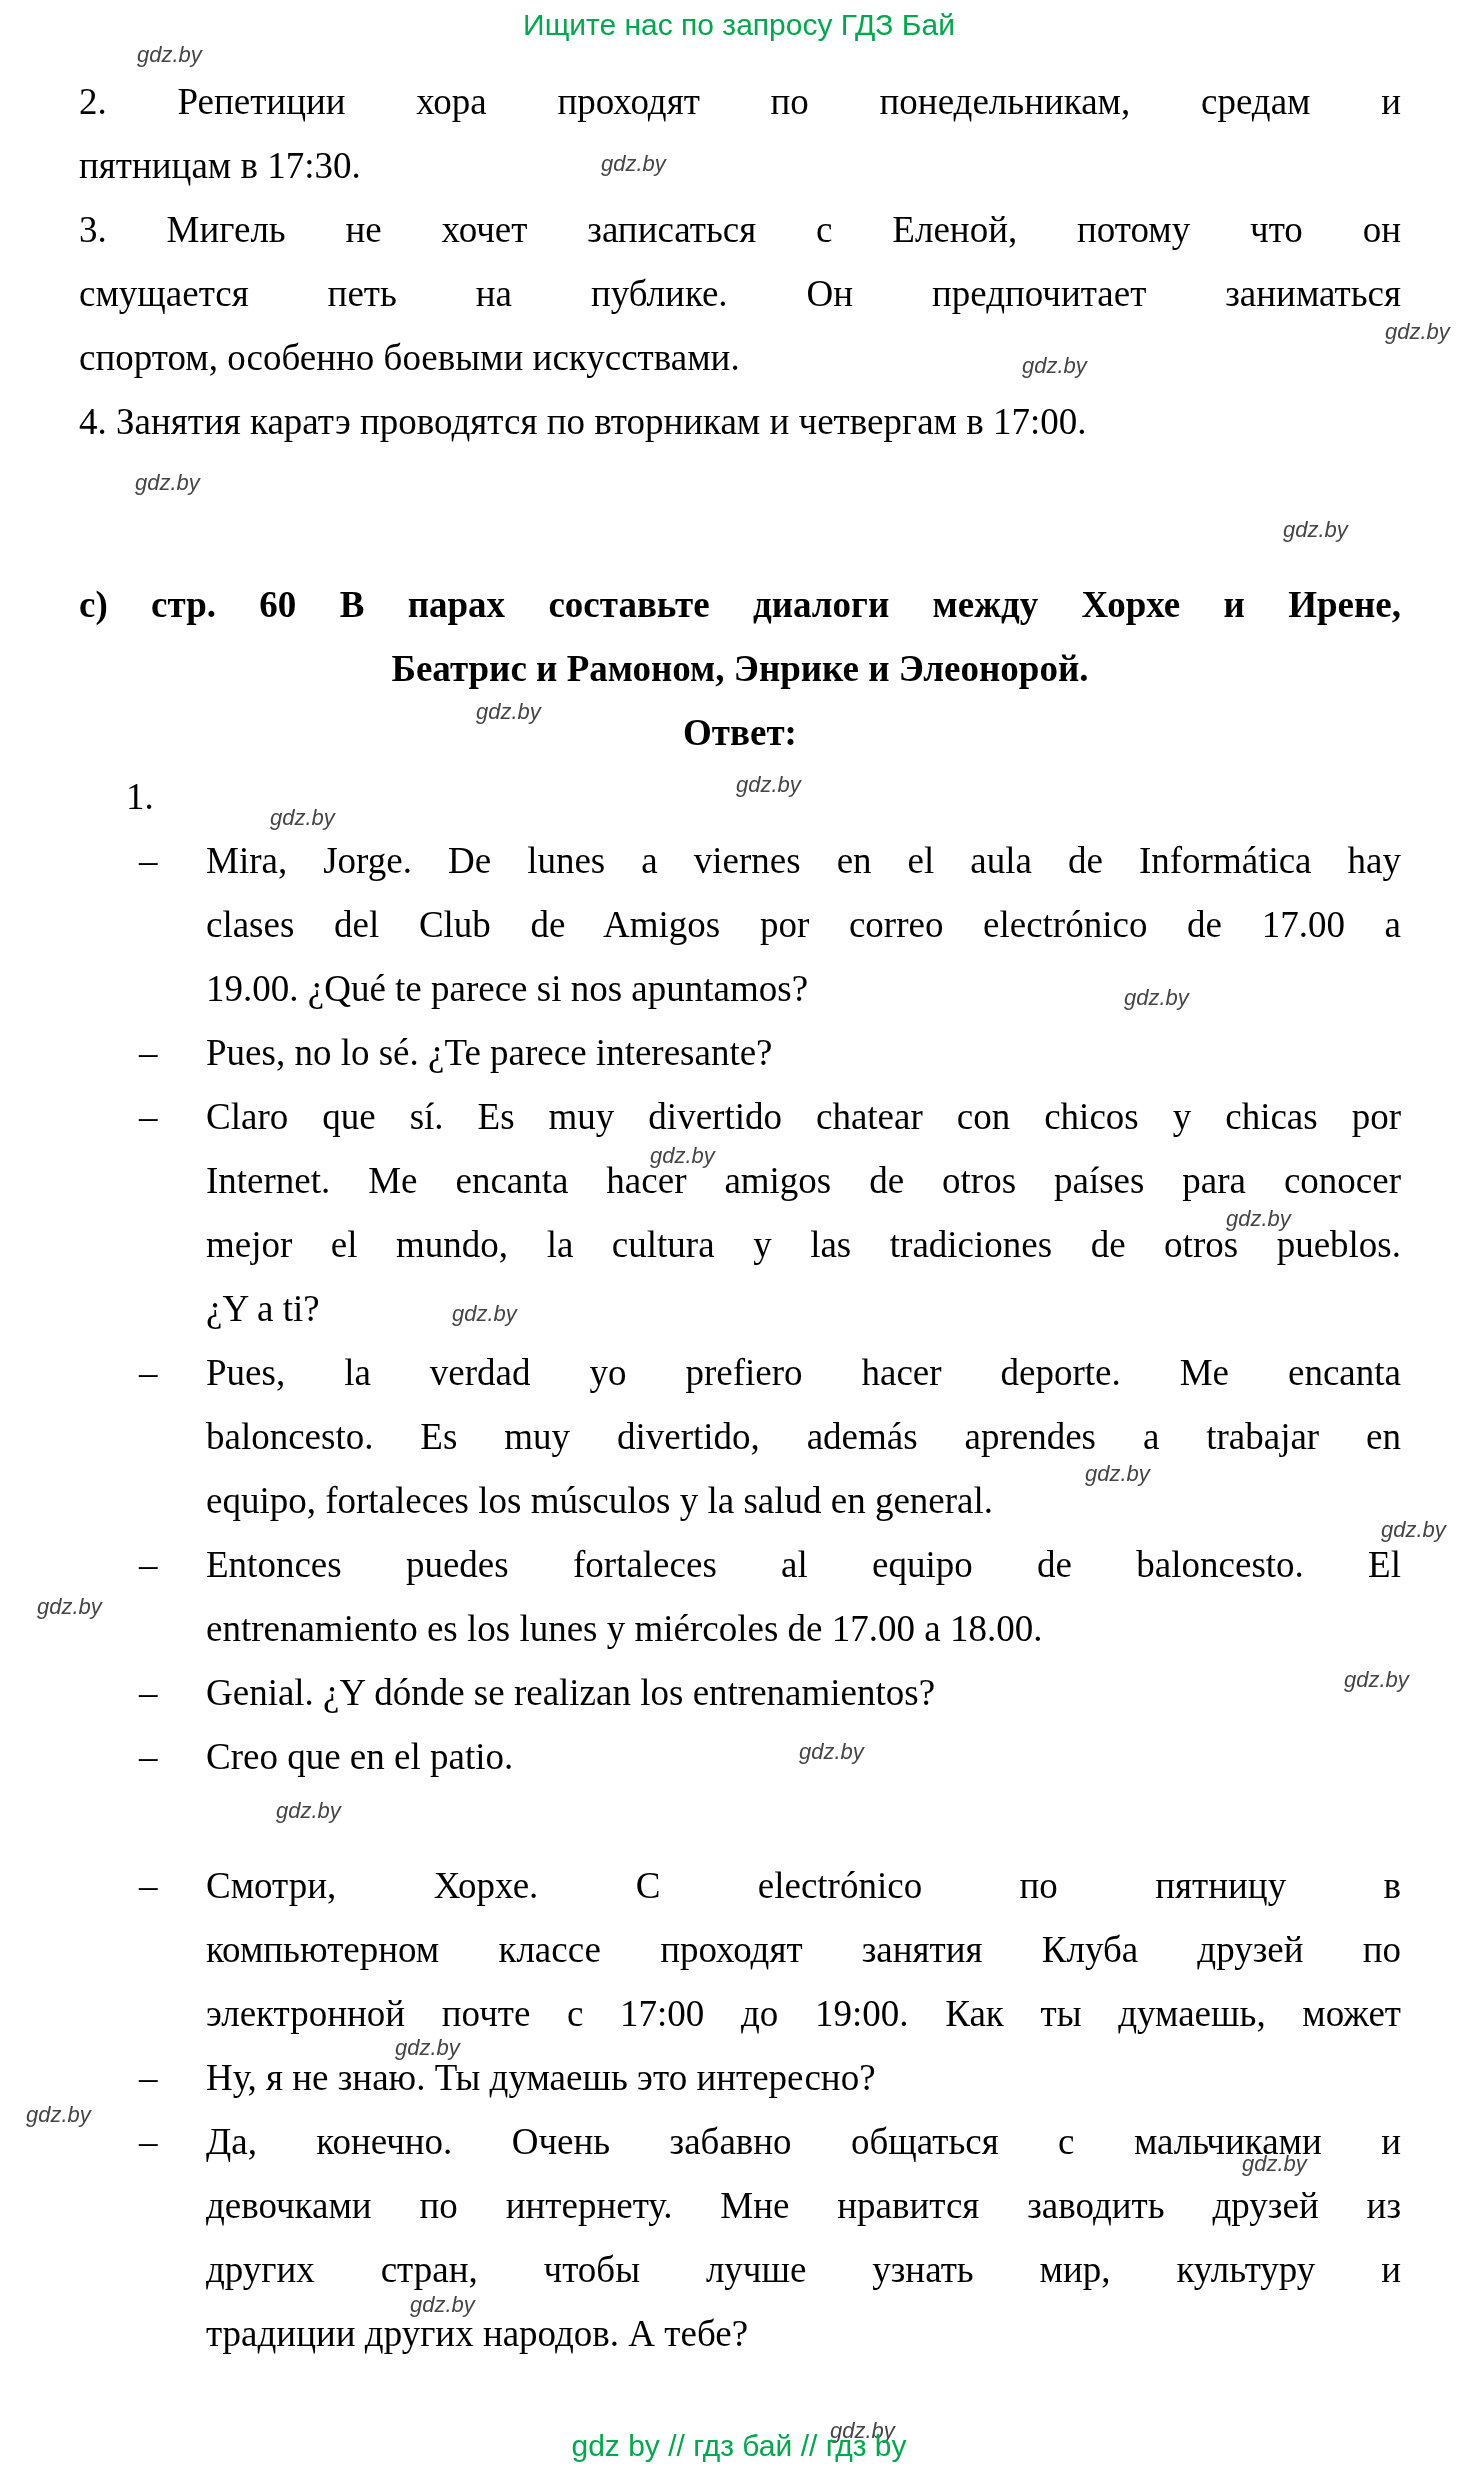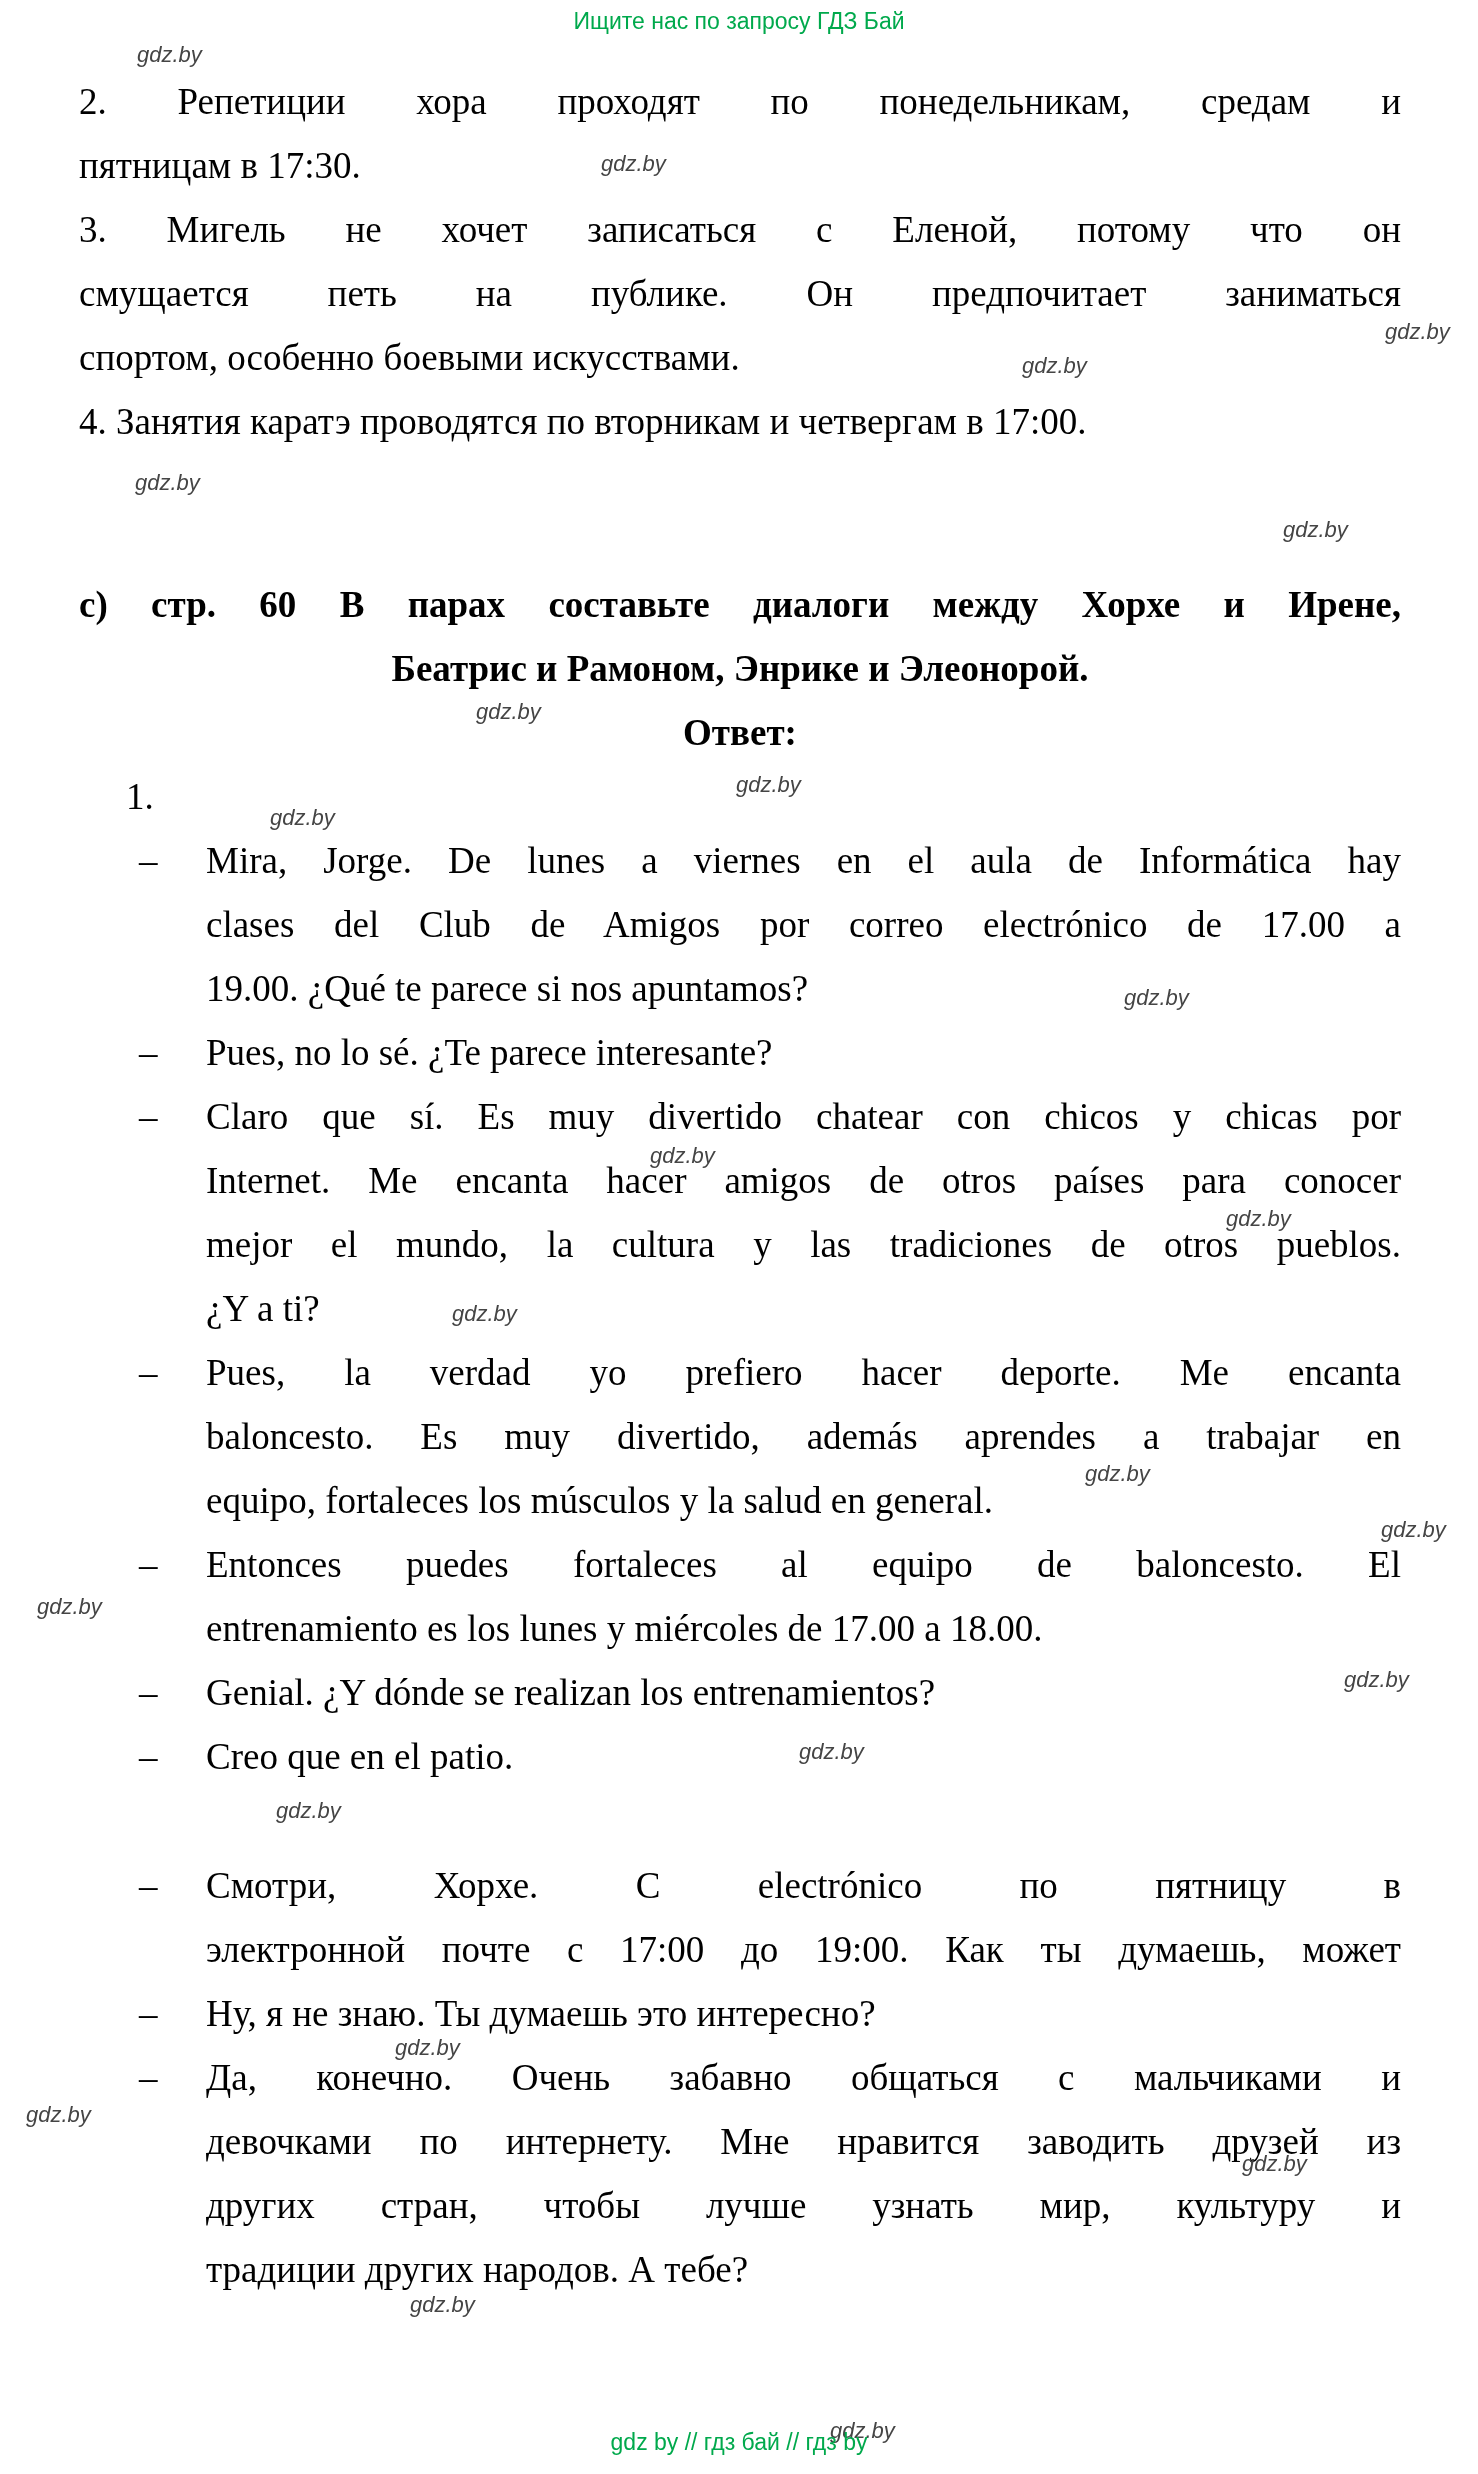--- a/index.html
+++ b/index.html
@@ -15,21 +15,21 @@
     background:var(--paper);
     color:var(--ink);
     font-family:"Liberation Serif", serif;
     overflow:hidden;
   }
   .promo{
     position:absolute;
     left:0; width:100%;
     text-align:center;
     font-family:"Liberation Sans", sans-serif;
-    font-size:23px;
+    font-size:30px;
     color:var(--green);
   }
   .promo.top{top:8.2px;}
   .promo.bottom{top:2429px;}
   .content{
     position:absolute;
     left:79px; top:70px; width:1322px;
     font-size:37px;
     line-height:64px;
   }
@@ -97,20 +97,21 @@
 
     <div class="line turn-first"><span class="dash">–</span><span>Genial. ¿Y dónde se realizan los entrenamientos?</span></div>
 
     <div class="line turn-first"><span class="dash">–</span><span>Creo que en el patio.</span></div>
   </section>
 
   <div class="spacer-2"></div>
 
   <section>
     <div class="line j turn-first"><span class="dash">–</span><span>Смотри, Хорхе. С electrónico по пятницу в</span></div>
+    <div class="line j turn-cont">компьютерном классе проходят занятия Клуба друзей по</div>
     <div class="line j turn-cont">электронной почте с 17:00 до 19:00. Как ты думаешь, может</div>
 
     <div class="line turn-first"><span class="dash">–</span><span>Ну, я не знаю. Ты думаешь это интересно?</span></div>
 
     <div class="line j turn-first"><span class="dash">–</span><span>Да, конечно. Очень забавно общаться с мальчиками и</span></div>
     <div class="line j turn-cont">девочками по интернету. Мне нравится заводить друзей из</div>
     <div class="line j turn-cont">других стран, чтобы лучше узнать мир, культуру и</div>
     <div class="line turn-cont">традиции других народов. А тебе?</div>
   </section>
 

